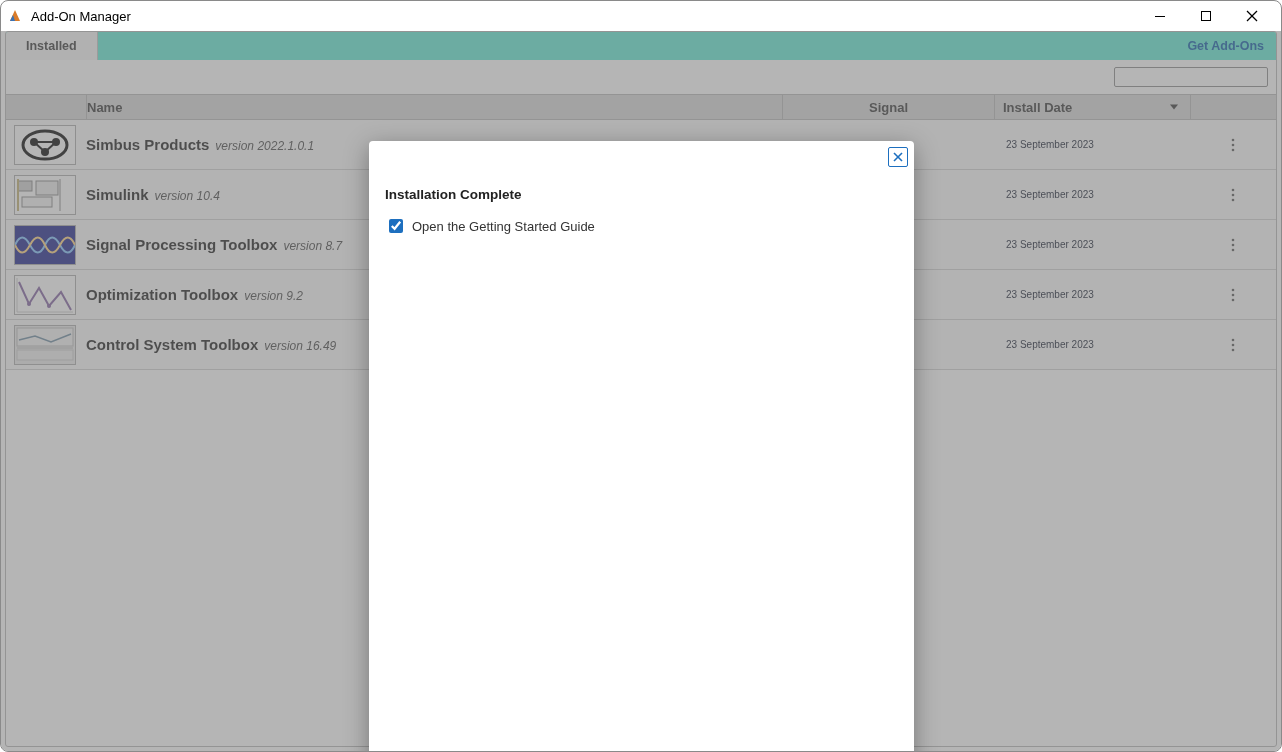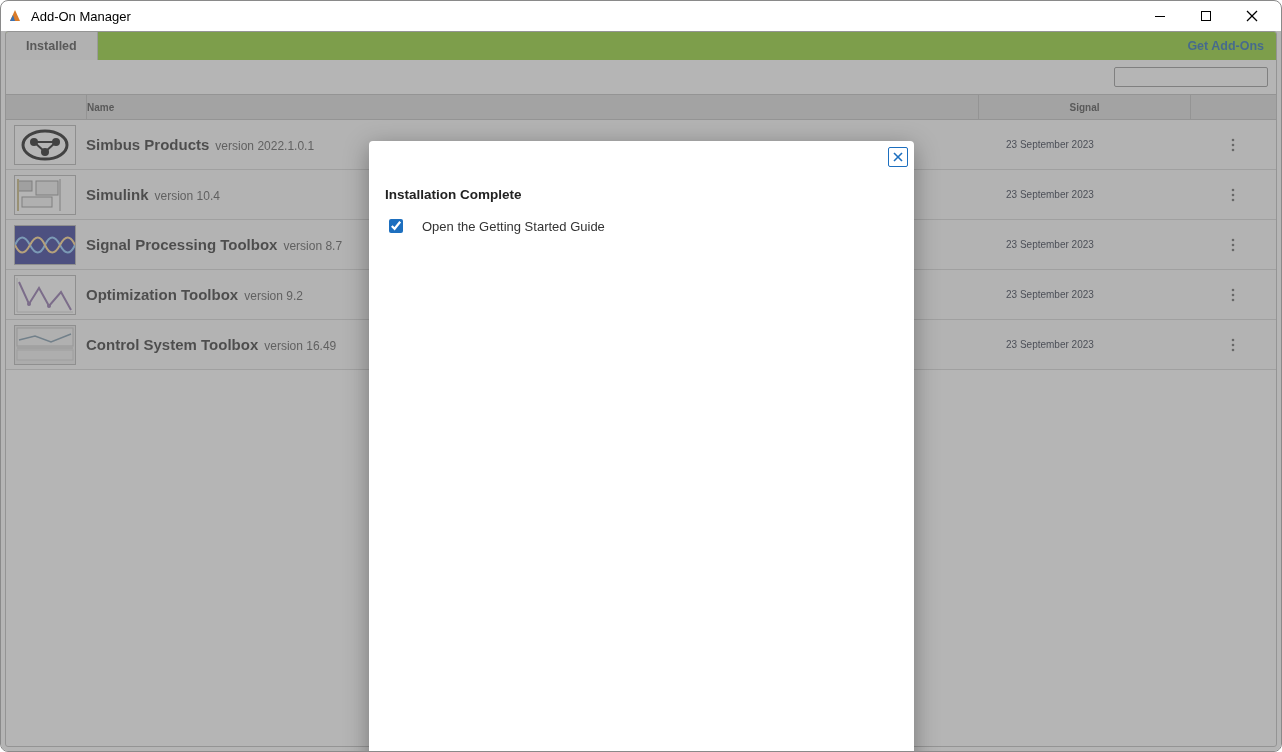--- a/index.html
+++ b/index.html
@@ -58,21 +58,21 @@
     border: 1px solid #b5b5b5;
     border-radius: 3px;
     background: #fff;
     box-sizing: border-box;
     overflow: hidden;
   }
   
   .tabstrip {
     position: relative;
     height: 28px;
-    background: #84cc16;
+    background: #5eead4;
   }
   .tab {
     position: absolute;
     left: 0; top: 0;
     height: 28px;
     padding: 0 20px;
     background: #f5f5f5;
     border-right: 1px solid #c6c6c6;
     display: flex; align-items: center;
     font-weight: 600;
@@ -128,21 +128,21 @@
     background: #d7d7d7;
     border-top: 1px solid #b5b5b5;
     border-bottom: 1px solid #b5b5b5;
     display: flex;
     box-sizing: border-box;
   }
   .theader > div {
     display: flex;
     align-items: center;
     font-weight: 600;
-    font-size: 10px;
+    font-size: 13px;
     color: #333;
     box-sizing: border-box;
     padding: 0 8px;
     border-left: 1px solid #b5b5b5;
   }
   .theader > div:first-child { border-left: none; }
   .col-thumb   { width: 80px; }
   .col-name    { flex: 1; padding-left: 0 !important;}
   .col-author  { width: 212px; justify-content:center; }
   .col-date    { width: 196px; position:relative; }
@@ -189,20 +189,21 @@
     color: #333;
   }
   .row .namecell .pname {
     font-weight: 700;
     font-size: 15px;
     color: #1a1a1a;
   }
   .row .namecell .pver {
     font-size: 12px;
     color: #444;
+    font-style: italic;
   }
   .row .authorcell { width: 212px; text-align:center; font-size:13px; color:#333;}
   .row .datecell   { width: 196px; padding-left:12px; font-size:10px; color:#0f172a; box-sizing:border-box;}
   .row .actcell    { width: 86px; display:flex; align-items:center; justify-content:center; }
   .kebab {
     width:20px; height:20px; display:flex; align-items:center; justify-content:center; cursor:pointer;
     color:#555;
   }
   .kebab svg circle { fill: currentColor; }
 
@@ -243,21 +244,21 @@
     font-size: 13.5px;
     color: #222;
     margin-top: 32px;
   }
   .dialog .dbody {
     margin-top: 14px;
     font-size: 13px;
     color: #333;
     display:flex;
     align-items:center;
-    gap:16px;
+    gap:6px;
   }
   .dialog .dbody input[type=checkbox]{
     width:14px; height:14px;
     accent-color: #1d6fbf;
   }
   .dialog .footer {
     margin-top: auto;
     display:flex;
     justify-content:flex-end;
   }
@@ -326,20 +327,24 @@
     </div>
 
     <div class="theader">
       <div class="col-thumb"></div>
       <div class="col-name">
           <span>Name</span>
         </div>
       <div class="col-author">
           <span>Signal</span>
         </div>
+      <div class="col-date">
+        <span>Install Date</span>
+        <span class="caret"></span>
+      </div>
       <div class="col-actions"></div>
     </div>
 
     <div class="rows">
 
       <div class="row">
         <div class="thumb">
           <div class="tbox">
             <svg width="50" height="34" viewBox="0 0 50 34">
               <ellipse cx="25" cy="17" rx="22" ry="14" fill="none" stroke="#000" stroke-width="3"></ellipse>

